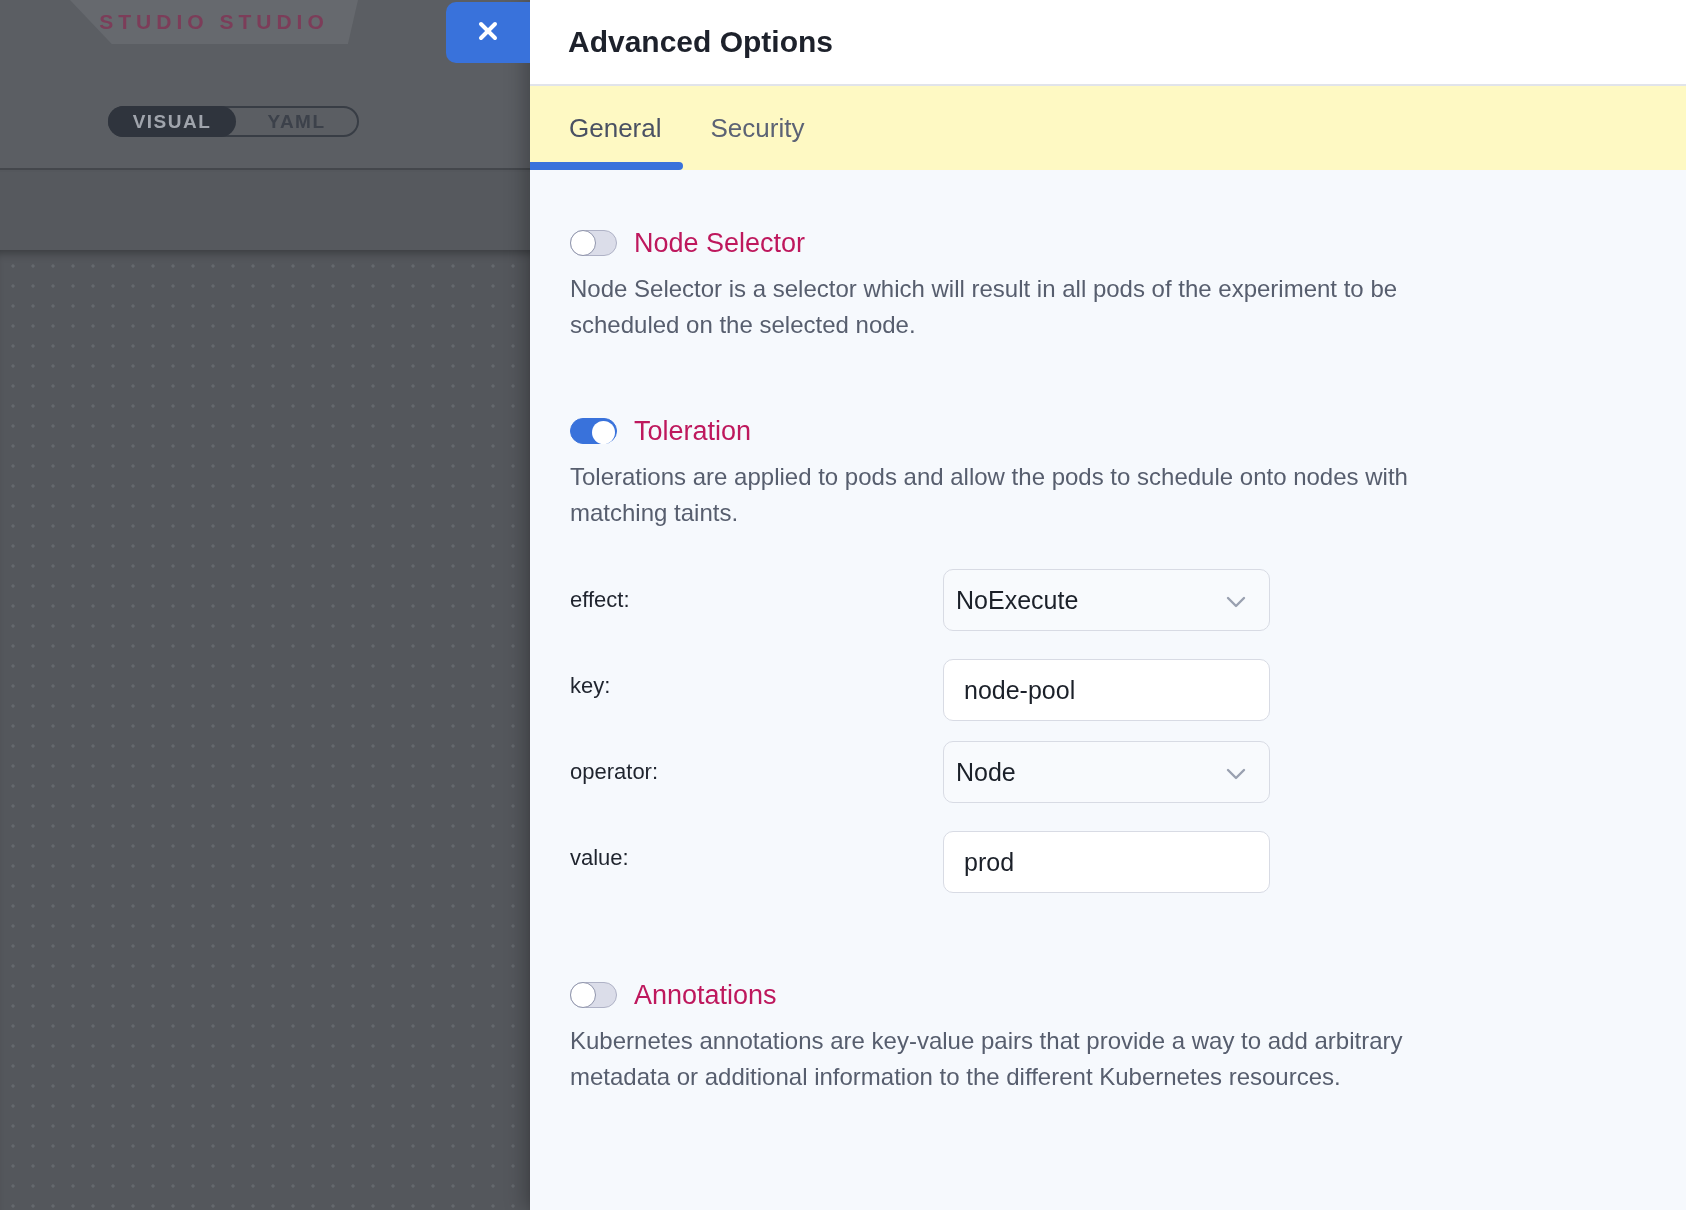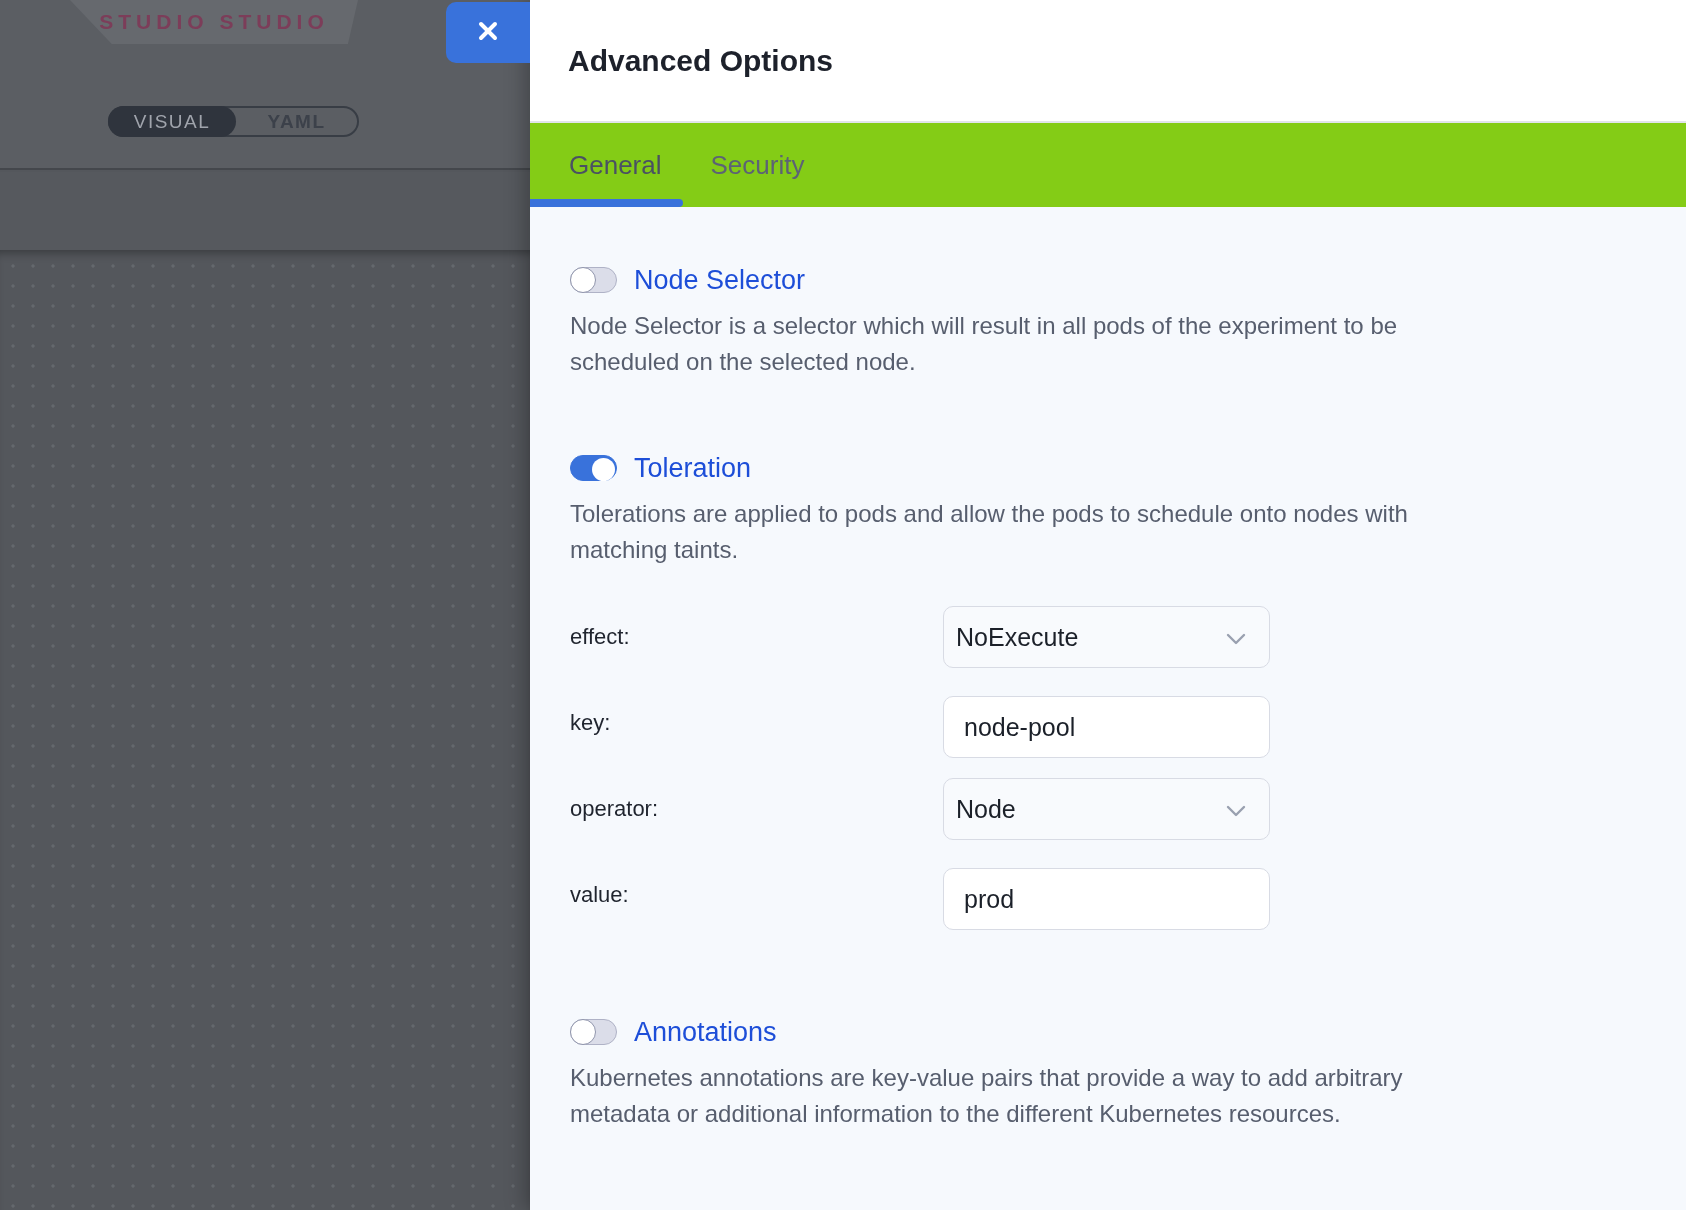--- a/index.html
+++ b/index.html
@@ -8,51 +8,51 @@
 
   
   .stage{position:absolute;left:0;top:0;width:530px;height:1210px;}
   .stage-header{position:absolute;left:0;top:0;width:100%;height:170px;background:#5b5e63;border-bottom:2px solid #44474c;}
   .banner{position:absolute;left:70px;top:0;width:288px;height:44px;background:#66696e;
           clip-path:polygon(0% 0%,100% 0%,96.5% 100%,14.5% 100%);
           display:flex;align-items:center;justify-content:center;}
   .banner span{font-size:21px;font-weight:700;letter-spacing:5px;color:#7c3d59;}
   .seg{position:absolute;left:108px;top:106px;width:251px;height:31px;border:2px solid #383d45;border-radius:16px;display:flex;}
   .seg-visual{position:absolute;left:-2px;top:-2px;width:128px;height:31px;background:#2f343d;border-radius:16px;
-              display:flex;align-items:center;justify-content:center;font-size:19px;font-weight:400;letter-spacing:1.5px;color:#a0a4ac;}
+              display:flex;align-items:center;justify-content:center;font-size:19px;font-weight:700;letter-spacing:1.5px;color:#a0a4ac;}
   .seg-yaml{position:absolute;left:126px;top:0;right:0;bottom:0;display:flex;align-items:center;justify-content:center;
             font-size:19px;font-weight:700;letter-spacing:1.5px;color:#3c414a;}
   .stage-toolbar{position:absolute;left:0;top:172px;width:100%;height:78px;background:#56595e;}
   .stage-canvas{position:absolute;left:0;top:250px;width:100%;height:960px;background:#54575c;
                 background-image:radial-gradient(#64686d 1.5px,transparent 1.7px);
                 background-size:20px 20px;background-position:3px 6px;
                 box-shadow:inset 0 9px 10px -6px rgba(0,0,0,.32);}
 
   
   .close-btn{position:absolute;left:446px;top:2px;width:84px;height:61px;background:#3972db;
              border-radius:10px 0 0 10px;display:flex;align-items:center;justify-content:center;cursor:pointer;z-index:5;}
 
   
   .drawer{position:absolute;left:530px;top:0;width:1156px;height:1210px;background:#ffffff;
           box-shadow:-6px 0 18px rgba(0,0,0,.25);display:flex;flex-direction:column;}
-  .drawer-header{height:123px;border-bottom:2px solid #e1e4ea;display:flex;align-items:center;padding-left:38px;flex:0 0 auto;}
+  .drawer-header{height:86px;border-bottom:2px solid #e1e4ea;display:flex;align-items:center;padding-left:38px;flex:0 0 auto;}
   .drawer-title{font-size:30px;font-weight:700;color:#1d212b;}
-  .tabbar{position:relative;height:84px;background:#84cc16;display:flex;align-items:center;padding-left:39px;gap:49px;flex:0 0 auto;}
+  .tabbar{position:relative;height:84px;background:#fef9c3;display:flex;align-items:center;padding-left:39px;gap:49px;flex:0 0 auto;}
   .tab{font-size:26px;color:#5c6375;cursor:pointer;}
   .tab.active{color:#4a5163;font-weight:500;}
   .tab-underline{position:absolute;left:0;bottom:0;width:153px;height:8px;background:#3972db;border-radius:0 4px 4px 0;}
 
   .drawer-body{flex:1;background:#f6f9fd;padding:59px 80px 0 40px;overflow:hidden;}
 
   .toggle-row{display:flex;align-items:center;gap:17px;height:28px;}
   .toggle{position:relative;width:47px;height:26px;border-radius:13px;background:#dbdde9;border:1px solid #afb2c6;flex:0 0 auto;cursor:pointer;}
   .toggle .knob{position:absolute;left:-1px;top:-1px;width:26px;height:26px;border-radius:50%;background:#ffffff;border:1.5px solid #9095ac;}
   .toggle.on{background:#3972db;border-color:#3972db;}
   .toggle.on .knob{left:auto;right:1.5px;top:1.5px;width:23px;height:23px;border:none;}
-  .toggle-label{font-size:27px;font-weight:500;color:#1d4ed8;}
+  .toggle-label{font-size:27px;font-weight:500;color:#be185d;}
 
   .desc{margin-top:14px;font-size:24px;line-height:36px;color:#575e6e;max-width:1036px;}
 
   .form{margin-top:38px;}
   .field-row{display:flex;align-items:center;height:62px;margin-bottom:24px;}
   .field-label{width:373px;font-size:22px;color:#1f242e;flex:0 0 auto;}
   .field-box{width:327px;height:62px;border:1.5px solid #d8dbe4;border-radius:10px;display:flex;align-items:center;font-size:25px;color:#1b2029;}
   .select-box{background:#f8fafd;justify-content:space-between;padding:0 22px 0 12px;cursor:pointer;}
   .text-input{background:#ffffff;padding:0 20px;outline:none;}
   input.field-box{display:block;line-height:58px;margin-top:8px;}

